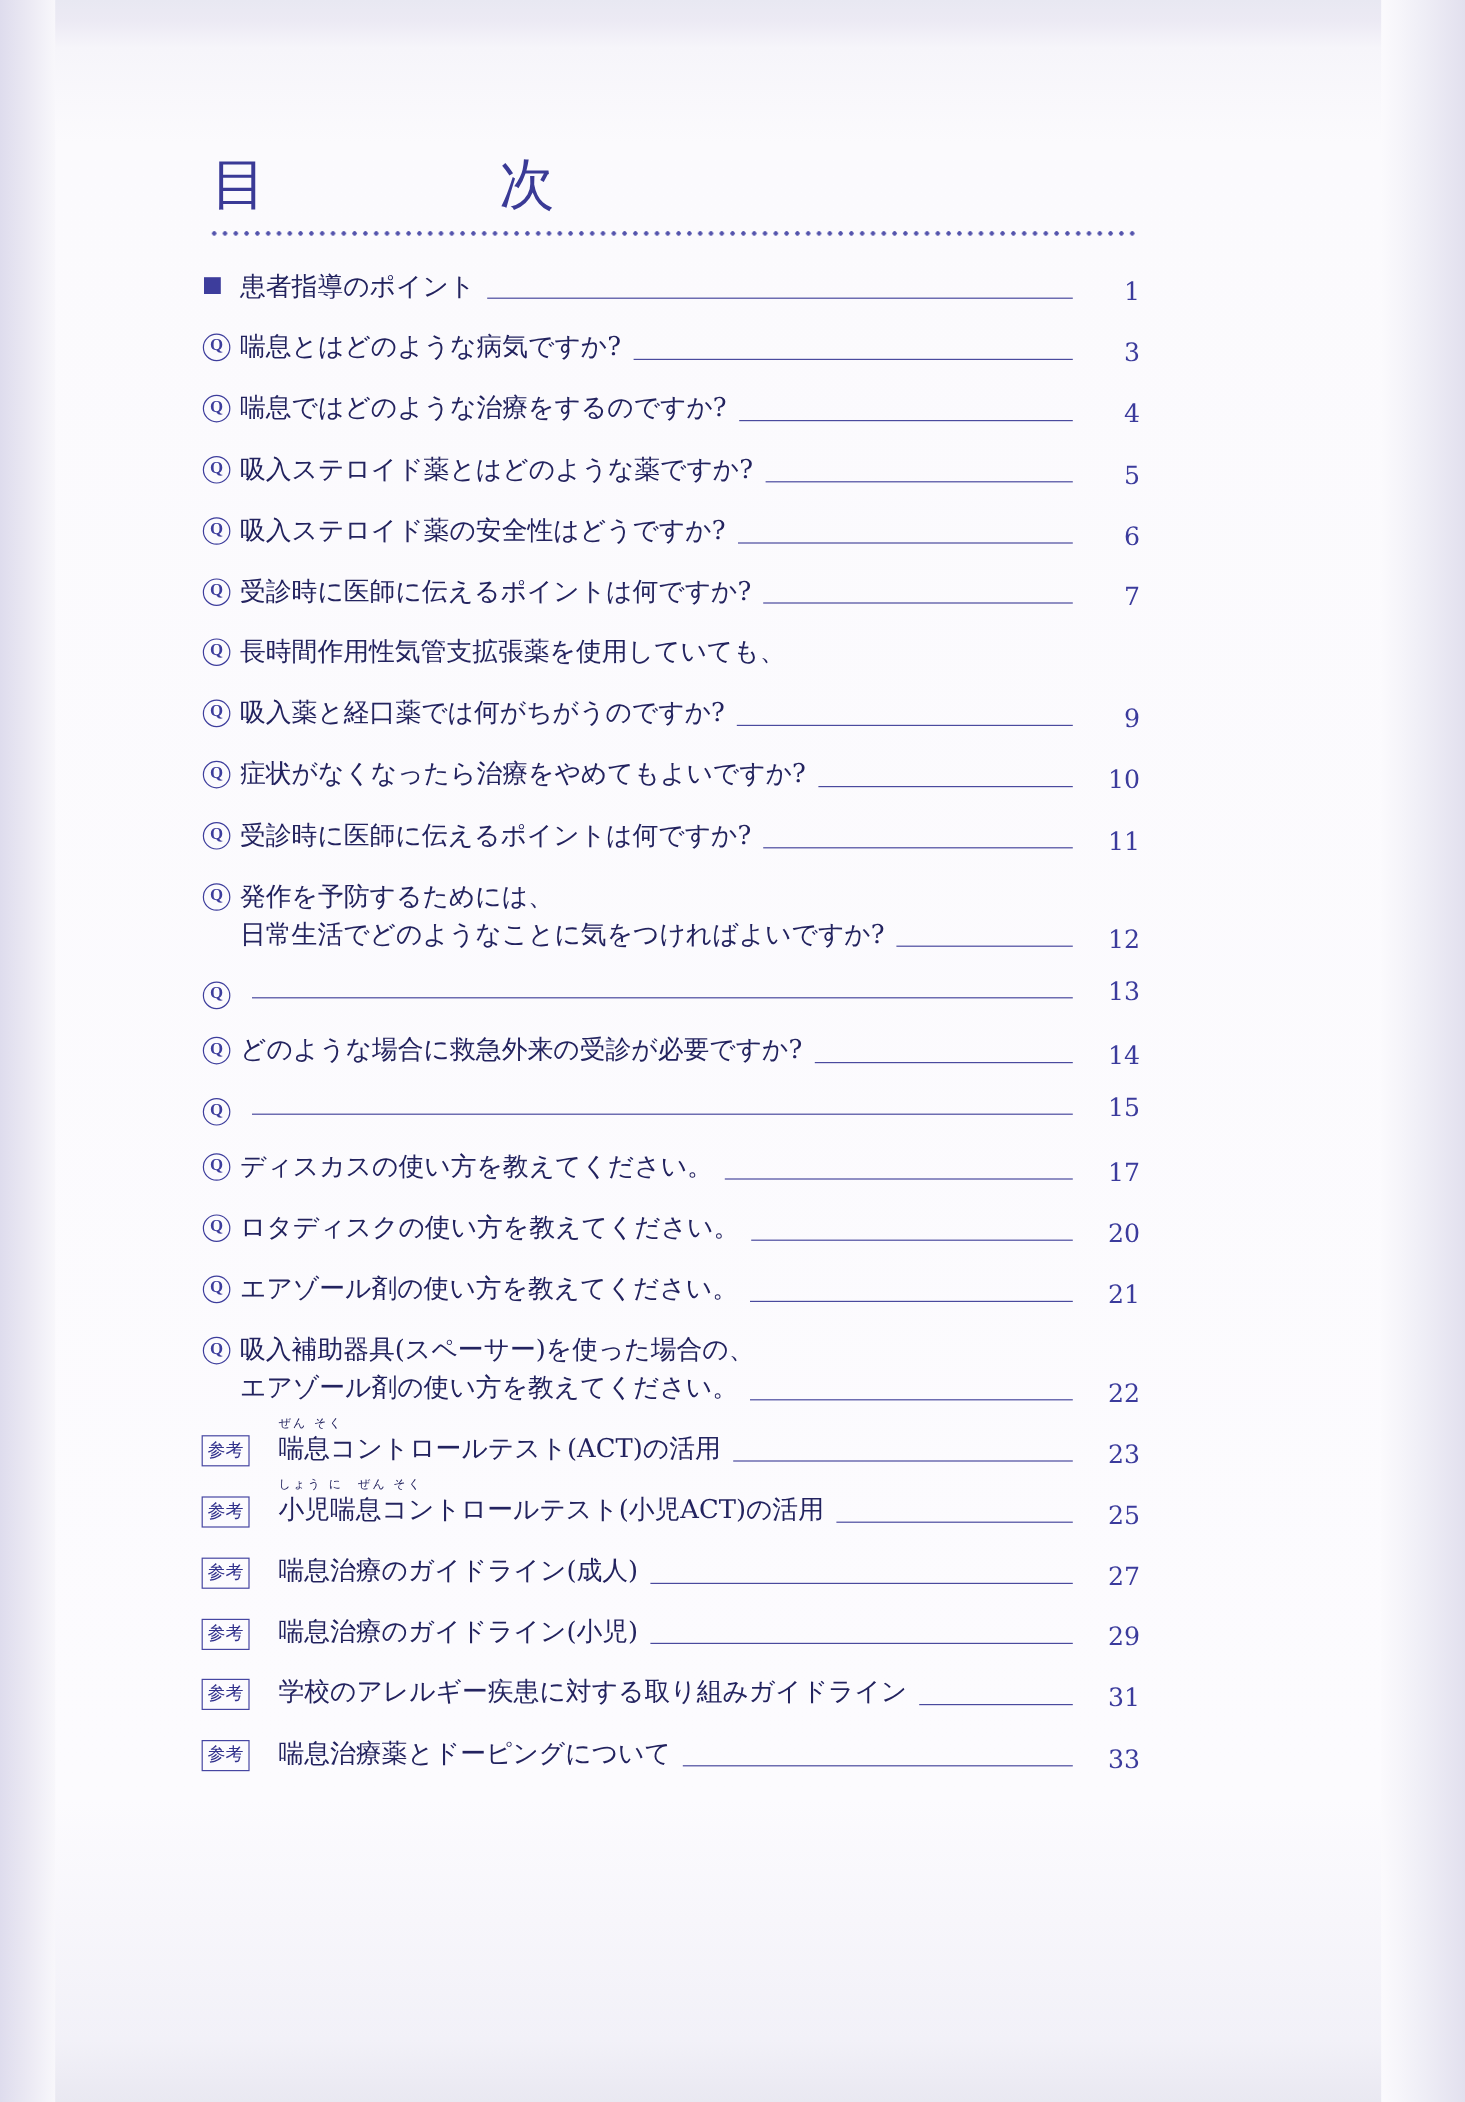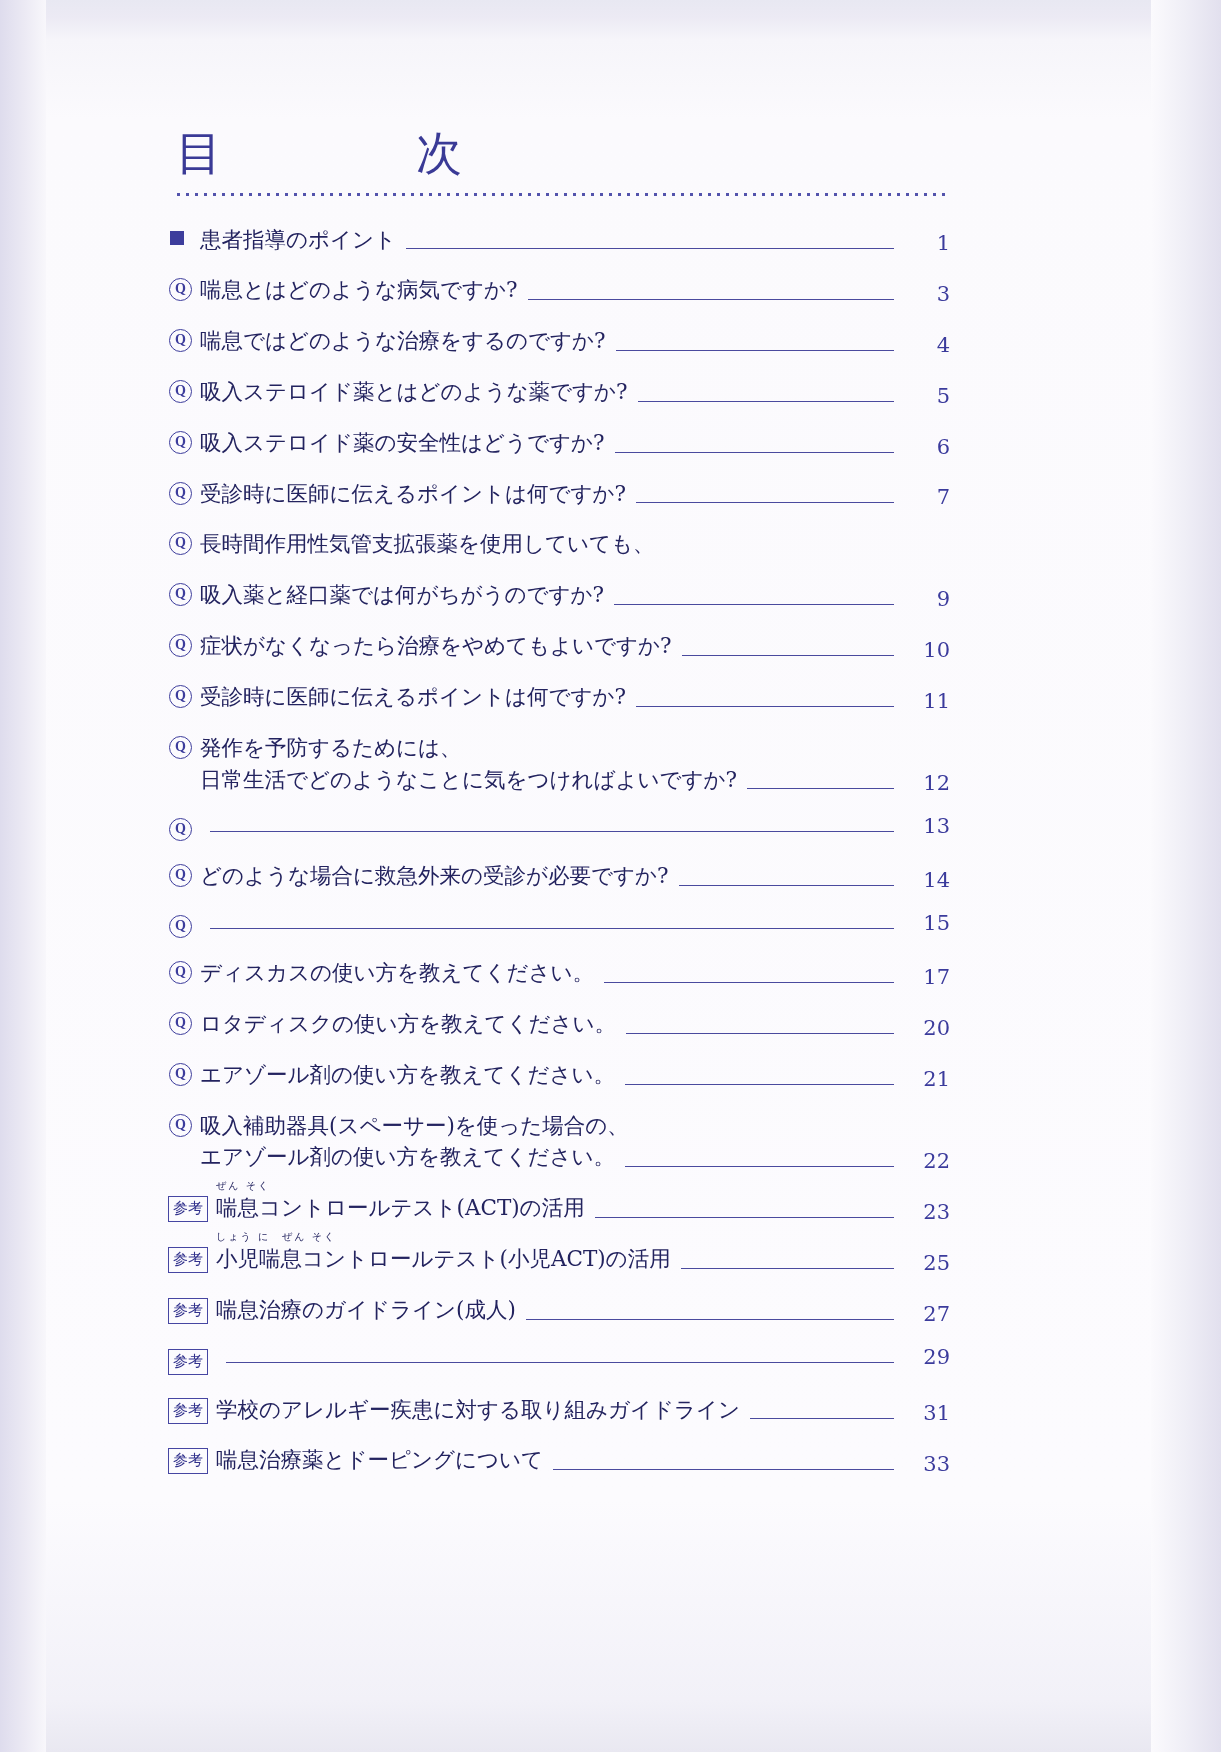--- a/index.html
+++ b/index.html
@@ -111,21 +111,21 @@
     border: 1.4px solid #4646a2;
     color: #31318c;
     font-size: 15px;
     line-height: 1;
     padding: 4px 4px 5px 4px;
     letter-spacing: 0px;
     white-space: nowrap;
     font-family: "DejaVu Sans", sans-serif;
     margin-left: 0px;
   }
-  .marker.ref { width: 48px; }
+  .marker.ref { width: 64px; }
 
   .entry {
     flex: 1 1 auto;
     min-width: 0;
   }
   .line {
     display: flex;
     align-items: flex-end;
     width: 100%;
   }
@@ -434,20 +434,21 @@
               <span class="pageno">27</span>
             </div>
           </div>
         </li>
         <li class="toc-row">
           <div class="marker ref">
             <span class="ref-badge">参考</span>
           </div>
           <div class="entry">
             <div class="line">
+              <span class="ruby-wrap"><span class="label">喘息治療のガイドライン(小児)</span></span>
               <span class="leader"></span>
               <span class="pageno">29</span>
             </div>
           </div>
         </li>
         <li class="toc-row">
           <div class="marker ref">
             <span class="ref-badge">参考</span>
           </div>
           <div class="entry">

